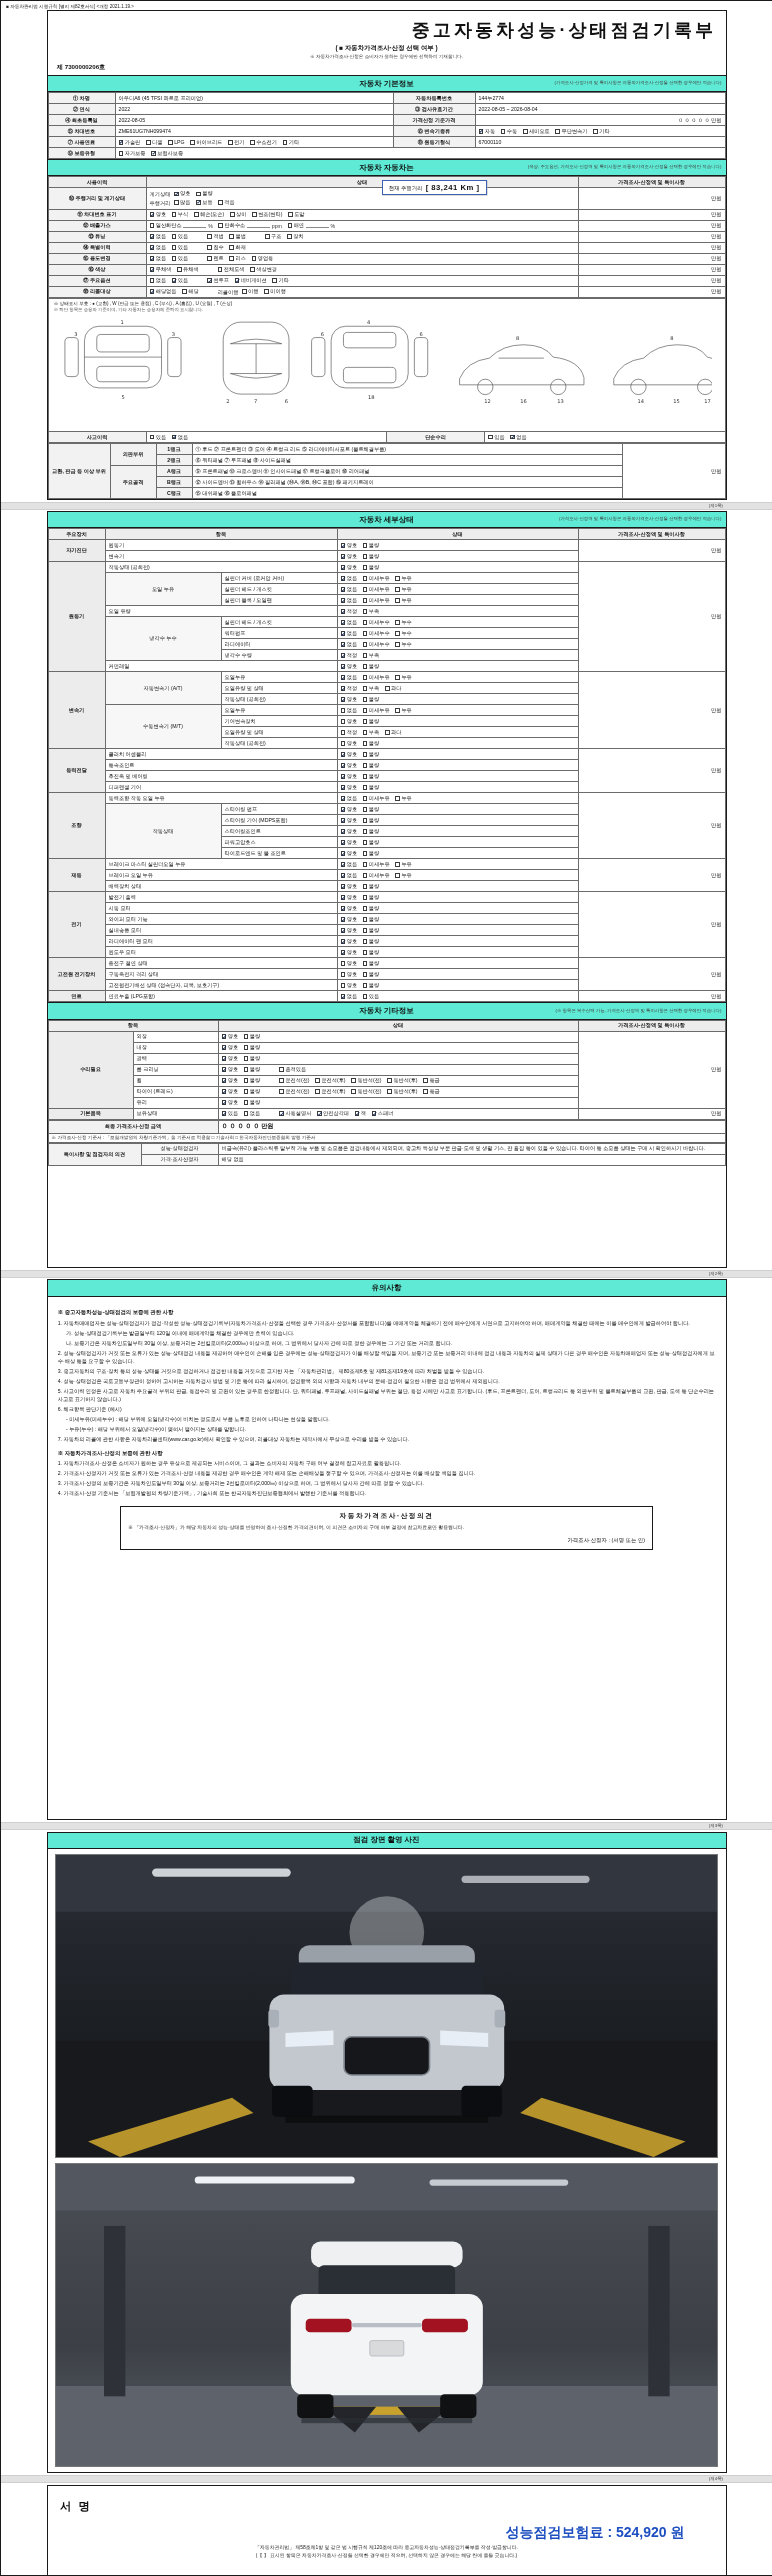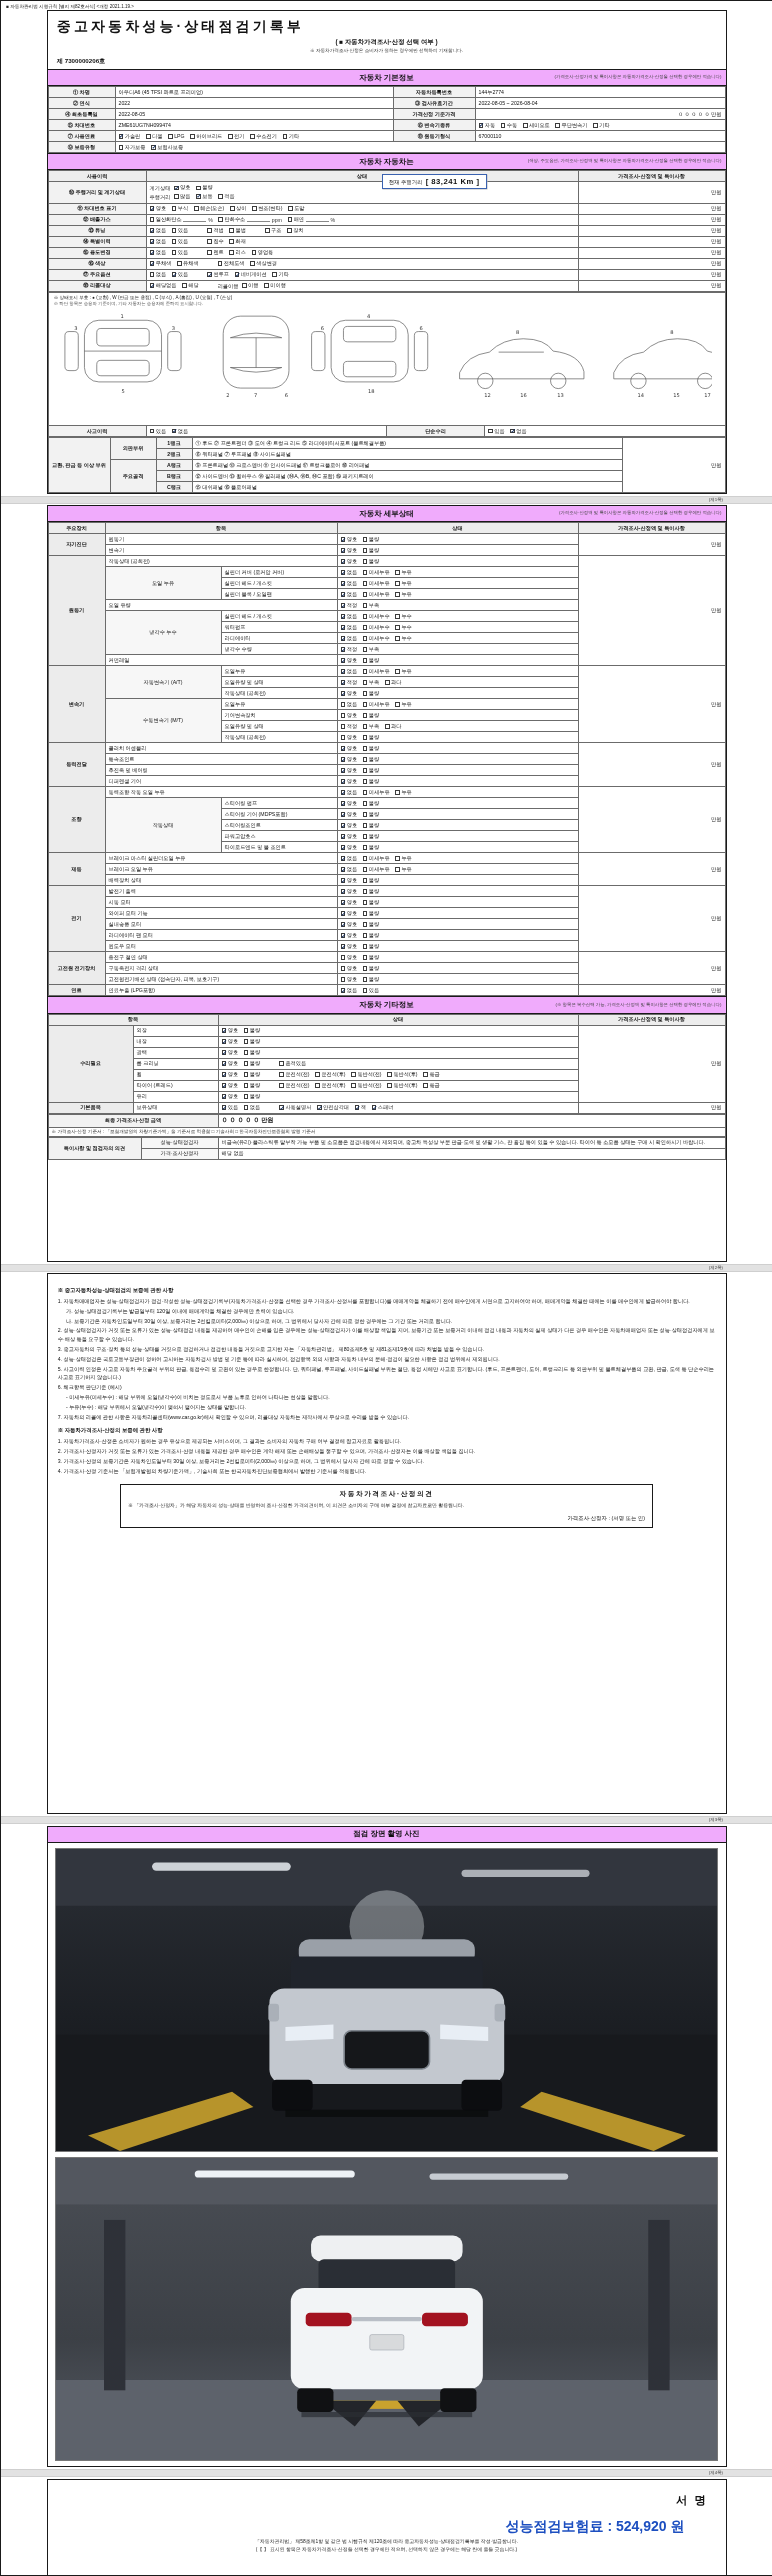--- a/index.html
+++ b/index.html
@@ -4,26 +4,26 @@
 <style>
   *{margin:0;padding:0;box-sizing:border-box}
   html,body{background:#fff}
   body{width:773px;height:2576px;overflow:hidden;font-family:"Liberation Sans",sans-serif;color:#111;border:1px solid #1a1a1a;position:relative}
   .topnote{font-size:4.6px;color:#222;padding:2.6px 0 1px 5.2px}
   .sheet{width:680px;margin:0 auto;background:#fff;border:0.8px solid #1a1a1a}
   .gapbar{height:8.2px;background:#e2e2e2;border-top:0.5px solid #cfcfcf;border-bottom:0.5px solid #cfcfcf;margin:1.5px 0;position:relative}
   .pagemark{position:absolute;right:49px;top:0.5px;font-size:4.4px;color:#444}
   
   .doc-head{padding:7.2px 9.3px 3.1px;position:relative}
-  .doc-title{text-align:left;font-size:14px;font-weight:bold;letter-spacing:3.1px}
+  .doc-title{text-align:right;font-size:18px;font-weight:bold;letter-spacing:3.1px}
   .doc-sub{text-align:center;font-size:6.4px;font-weight:bold;margin-top:2.1px}
   .doc-subnote{text-align:center;font-size:4.6px;color:#333;margin-top:1px}
   .doc-no{font-size:6.2px;font-weight:bold;margin-top:4.1px}
   
-  .sec-title{position:relative;text-align:center;font-weight:bold;font-size:7.5px;padding:2.6px 0;border-top:0.8px solid #1a1a1a;border-bottom:0.5px solid #1a1a1a;background:#f0abfc}
+  .sec-title{position:relative;text-align:center;font-weight:bold;font-size:7.5px;padding:2.6px 0;border-top:0.8px solid #1a1a1a;border-bottom:0.5px solid #1a1a1a;background:#5eead4}
   .sec-note{position:absolute;right:4.1px;top:4.1px;font-weight:normal;font-size:4.4px;color:#444}
   table.tbl{width:100%;border-collapse:collapse;table-layout:fixed}
   .tbl td,.tbl th{border:0.5px solid #6b6b6b;font-size:5.2px;padding:1.5px 3.1px;vertical-align:middle;word-break:break-all}
   .lab{background:#f2f2f2;text-align:center;font-weight:bold}
   .grp{background:#ececec}
   .subh{background:#f7f7f7;font-weight:normal}
   .val{background:#fff}
   .price{text-align:right;background:#fff;color:#222}
   .itm{background:#fff}
   .state{background:#fff}
@@ -53,21 +53,21 @@
   .nt-part{font-weight:bold;margin:5.2px 0 2.1px;font-size:5.4px}
   .opinion-box{border:0.8px solid #1a1a1a;margin:8.2px 62px 7.2px;padding:4.1px 7.2px;text-align:center}
   .opinion-box .ob-title{font-weight:bold;font-size:6.7px;letter-spacing:1.5px;margin-bottom:2.6px}
   .opinion-box .ob-note{font-size:4.9px;color:#222;text-align:left}
   .opinion-box .ob-sign{font-size:5.4px;text-align:right;margin-top:4.1px}
   
   .photo{margin:5.2px 7.2px;border:0.5px solid #777;height:304px;overflow:hidden;background:#111}
   .photo svg{display:block;width:100%;height:100%}
   
   .sign-body{position:relative;padding:8.2px 12.4px 7.2px;min-height:98px}
-  .sign-title{text-align:right;font-size:11.3px;font-weight:bold;letter-spacing:7.2px;margin-top:5.2px}
+  .sign-title{text-align:left;font-size:11.3px;font-weight:bold;letter-spacing:7.2px;margin-top:5.2px}
   .ins-line{position:absolute;right:41px;top:38px;font-size:14px;font-weight:bold;color:#1d4fc0}
   .sign-notes{margin-top:30px;text-align:center;font-size:4.9px;color:#222;line-height:1.7}
   .w130{width:67px}.w160{width:82px}
 </style>
 </head>
 <body>
 
 <div class="topnote">■ 자동차관리법 시행규칙 [별지 제82호서식] &lt;개정 2021.1.19.&gt;</div>
 
 <div class="sheet">
@@ -572,20 +572,23 @@
       <td class="val">해당 없음</td>
     </tr>
   </tbody>
     </table>
 </div>
 <div class="gapbar">
     <span class="pagemark">(제2쪽)</span>
   </div>
 
 <div class="sheet" style="min-height:541px">
+  <div class="sec-title" style="border-top:none">
+    <span>유의사항</span>
+  </div>
   <div class="notice-body">
     <div class="nt-part">※ 중고자동차성능·상태점검의 보증에 관한 사항</div>
     <div id="notice-part1">
         <div class="nt">1. 자동차매매업자는 성능·상태점검자가 점검·작성한 성능·상태점검기록부(자동차가격조사·산정을 선택한 경우 가격조사·산정서를 포함합니다)를 매매계약을 체결하기 전에 매수인에게 서면으로 고지하여야 하며, 매매계약을 체결한 때에는 이를 매수인에게 발급하여야 합니다.</div>
         <div class="nt ind1">가. 성능·상태점검기록부는 발급일부터 120일 이내에 매매계약을 체결한 경우에만 효력이 있습니다.</div>
         <div class="nt ind1">나. 보증기간은 자동차인도일부터 30일 이상, 보증거리는 2천킬로미터(2,000㎞) 이상으로 하며, 그 범위에서 당사자 간에 따로 정한 경우에는 그 기간 또는 거리로 합니다.</div>
         <div class="nt">2. 성능·상태점검자가 거짓 또는 오류가 있는 성능·상태점검 내용을 제공하여 매수인이 손해를 입은 경우에는 성능·상태점검자가 이를 배상할 책임을 지며, 보증기간 또는 보증거리 이내에 점검 내용과 자동차의 실제 상태가 다른 경우 매수인은 자동차매매업자 또는 성능·상태점검자에게 보수·배상 등을 요구할 수 있습니다.</div>
         <div class="nt">3. 중고자동차의 구조·장치 등의 성능·상태를 거짓으로 점검하거나 점검한 내용을 거짓으로 고지한 자는 「자동차관리법」 제80조제6호 및 제81조제19호에 따라 처벌을 받을 수 있습니다.</div>
         <div class="nt">4. 성능·상태점검은 국토교통부장관이 정하여 고시하는 자동차검사 방법 및 기준 등에 따라 실시하며, 점검항목 외의 사항과 자동차 내부의 분해·점검이 필요한 사항은 점검 범위에서 제외됩니다.</div>
         <div class="nt">5. 사고이력 인정은 사고로 자동차 주요골격 부위의 판금, 용접수리 및 교환이 있는 경우로 한정합니다. 단, 쿼터패널, 루프패널, 사이드실패널 부위는 절단, 용접 시에만 사고로 표기합니다. (후드, 프론트펜더, 도어, 트렁크리드 등 외판부위 및 볼트체결부품의 교환, 판금, 도색 등 단순수리는 사고로 표기하지 않습니다.)</div>

